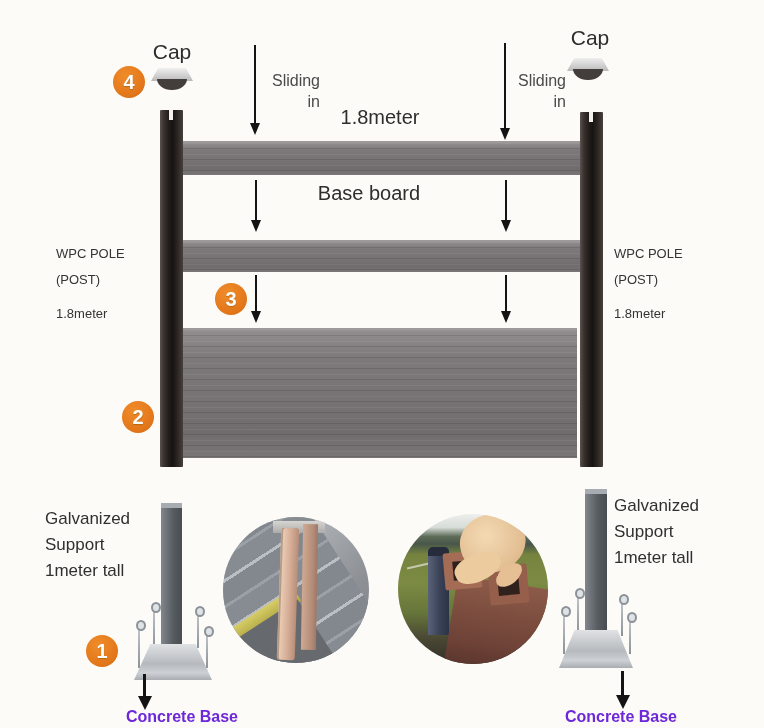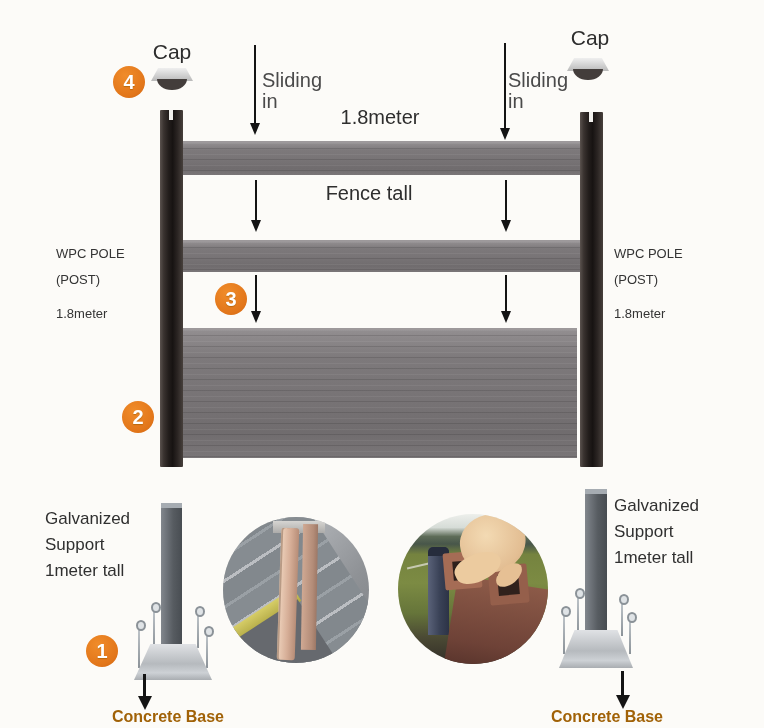--- a/index.html
+++ b/index.html
@@ -8,25 +8,25 @@
     font-family: "Liberation Sans", sans-serif;
     background: #fcfbf8;
     position: relative;
     overflow: hidden;
     color: #3a3a3a;
   }
 
   
   .lbl { position: absolute; color: #333; }
   .lbl-cap { font-size: 21px; color: #2d2d2d; }
-  .lbl-sliding { font-size: 20px; color: #4a4a4a; text-align: left; line-height: 21px; }
+  .lbl-sliding { font-size: 16px; color: #4a4a4a; text-align: right; line-height: 21px; }
   .lbl-mid { font-size: 20px; color: #2e2e2e; }
   .lbl-pole { font-size: 13px; color: #343434; }
   .lbl-support { font-size: 17px; color: #303030; line-height: 26px; }
-  .lbl-concrete { font-size: 16px; font-weight: 600; color: #a16207; text-align: center; }
+  .lbl-concrete { font-size: 16px; font-weight: 600; color: #6d28d9; text-align: right; }
 
   
   .badge {
     position: absolute; width: 32px; height: 32px; border-radius: 50%;
     background: radial-gradient(circle at 38% 30%, #f08c2a, #e2761a 68%, #cf6410);
     color: #fff; font-size: 20px; font-weight: bold;
     display: flex; align-items: center; justify-content: center;
     text-shadow: 0 1px 1px rgba(150,90,0,.55);
   }
 
@@ -143,21 +143,21 @@
 <div class="lbl lbl-sliding" style="left:262px;top:70px;width:58px;">
   <div>Sliding</div>
   <div>in</div>
 </div>
 <div class="lbl lbl-sliding" style="left:508px;top:70px;width:58px;">
   <div>Sliding</div>
   <div>in</div>
 </div>
 
 <div class="lbl lbl-mid" style="left:330px;top:106px;width:100px;text-align:center;">1.8meter</div>
-<div class="lbl lbl-mid" style="left:295px;top:182px;width:148px;text-align:center;">Fence tall</div>
+<div class="lbl lbl-mid" style="left:295px;top:182px;width:148px;text-align:center;">Base board</div>
 
 <div class="post" style="left:160px;top:110px;height:357px;"></div>
 <div class="post" style="left:580px;top:112px;height:355px;"></div>
 
 <div class="board" style="top:141px;height:34px;"></div>
 <div class="board" style="top:240px;height:32px;"></div>
 <div class="board" style="top:328px;height:130px;width:394px;"></div>
 
 <div class="arr" style="left:254px;top:45px;height:78px;"></div>
 <div class="arr" style="left:504px;top:43px;height:85px;"></div>

